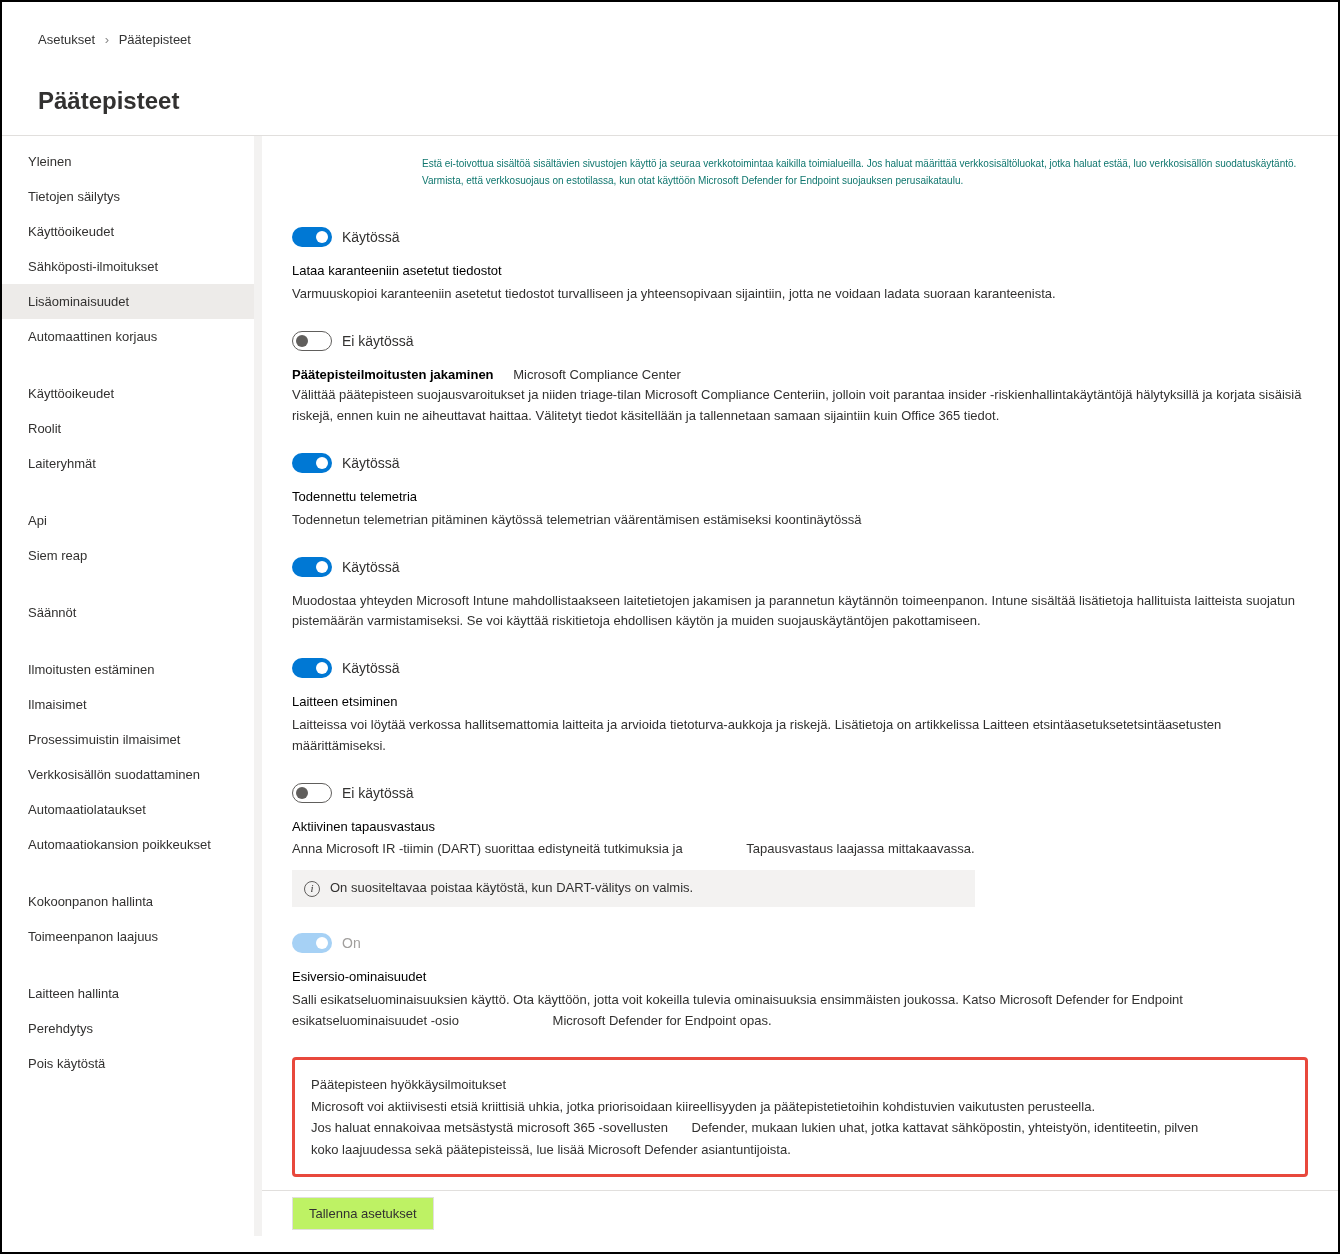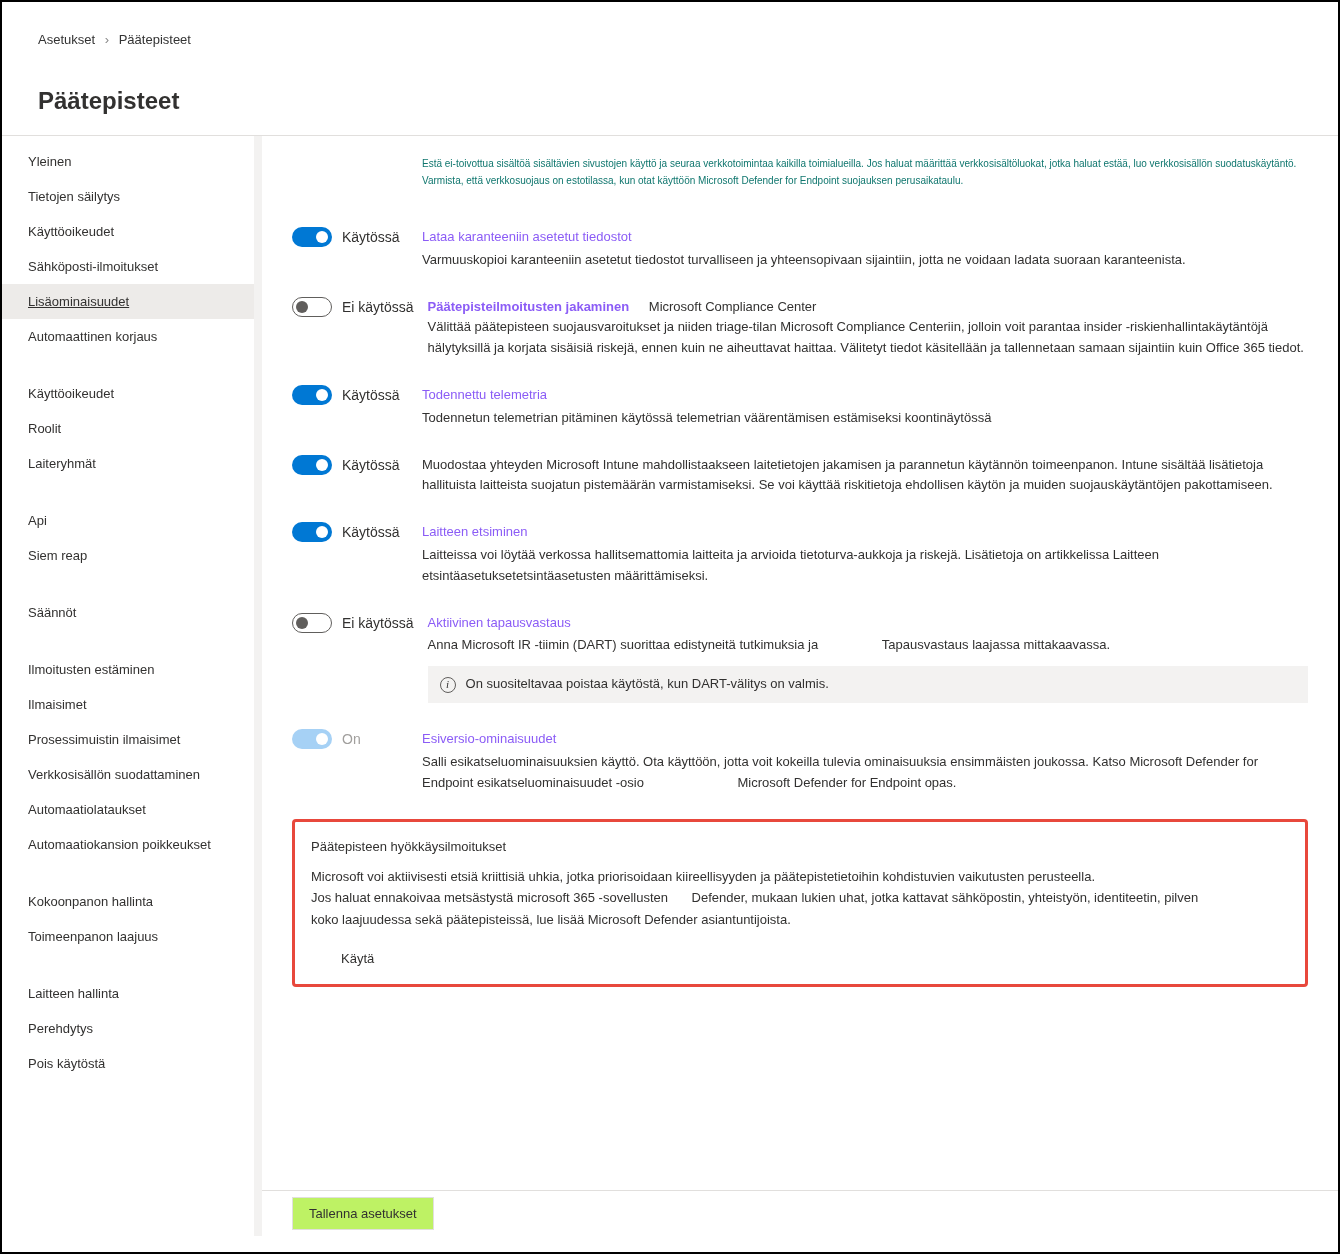--- a/index.html
+++ b/index.html
@@ -39,41 +39,41 @@
   }
   .sidebar::-webkit-scrollbar { width: 8px; }
   .sidebar-item {
     padding: 10px 14px 10px 26px;
     font-size: 13px;
     cursor: pointer;
     color: #323130;
   }
   .sidebar-item.active {
     background: #edebe9;
-    text-decoration: underline;
   }
   .sidebar-spacer { height: 22px; }
   .content {
     flex: 1;
     padding: 20px 30px 0 30px;
     overflow-y: auto;
     position: relative;
   }
   .intro-text {
     font-size: 10px;
     line-height: 1.65;
     color: #0f766e;
     margin-bottom: 38px;
     padding-left: 130px;
   }
   .setting-row {
     display: flex;
     align-items: flex-start;
     margin-bottom: 26px;
     gap: 14px;
+    flex-direction: column;
   }
   .toggle-col {
     display: flex;
     align-items: center;
     gap: 10px;
     min-width: 116px;
     flex-shrink: 0;
   }
   .toggle {
     width: 40px;
@@ -87,21 +87,21 @@
   .toggle.on.disabled { background: #a6d1f5; cursor: default; }
   .toggle.off { background: #ffffff; border: 1px solid #605e5c; }
   .toggle .knob {
     width: 12px; height: 12px; border-radius: 50%;
     background: #fff; position: absolute; top: 4px;
   }
   .toggle.on .knob { right: 4px; }
   .toggle.off .knob { left: 3px; top: 3px; background: #605e5c; }
   .toggle-label { font-size: 14px; color: #323130; }
   .setting-body { flex: 1; font-size: 13px; line-height: 1.6; }
-  .setting-title { font-size: 13px; color: #8b5cf6; margin-bottom: 2px; }
+  .setting-title { font-size: 13px; color: #000000; margin-bottom: 2px; }
   .setting-title-inline { display: inline; margin-right: 16px; font-weight: bold; }
   .setting-desc { font-size: 13px; color: #323130; }
   .info-banner {
     background: #f3f2f1;
     padding: 8px 12px;
     margin-top: 10px;
     display: flex;
     align-items: center;
     gap: 10px;
     font-size: 13px;
@@ -113,21 +113,21 @@
     font-size: 11px; font-style: italic; font-family: serif;
   }
   .highlight-box {
     border: 3px solid #e8483c;
     border-radius: 4px;
     padding: 14px 16px 14px 16px;
     margin-left: 0;
     font-size: 13px;
     line-height: 1.65;
   }
-  .highlight-title { margin-bottom: 8px; }
+  .highlight-title { margin-bottom: 0; }
   .highlight-apply {
     margin-top: 18px;
     padding-left: 30px;
     font-size: 13px;
   }
   .row-right-text { margin-left: 60px; }
   .footer-bar {
     position: absolute;
     bottom: 0;
     left: 0;
@@ -296,20 +296,19 @@
     </div>
 
     <div class="highlight-box">
       <div class="highlight-title">Päätepisteen hyökkäysilmoitukset</div>
       <div>Microsoft voi aktiivisesti etsiä kriittisiä uhkia, jotka priorisoidaan kiireellisyyden ja päätepistetietoihin kohdistuvien vaikutusten perusteella.</div>
       <div>
         <span>Jos haluat ennakoivaa metsästystä microsoft 365 -sovellusten</span>
         <span style="margin-left:20px">Defender, mukaan lukien uhat, jotka kattavat sähköpostin, yhteistyön, identiteetin, pilven</span>
       </div>
       <div>koko laajuudessa sekä päätepisteissä, lue lisää Microsoft Defender asiantuntijoista.</div>
-      <div class="highlight-apply">Käytä</div>
     </div>
 
     <div class="footer-bar">
       <button class="save-btn">Tallenna asetukset</button>
     </div>
   </div>
 </div>
 
 </body></html>

